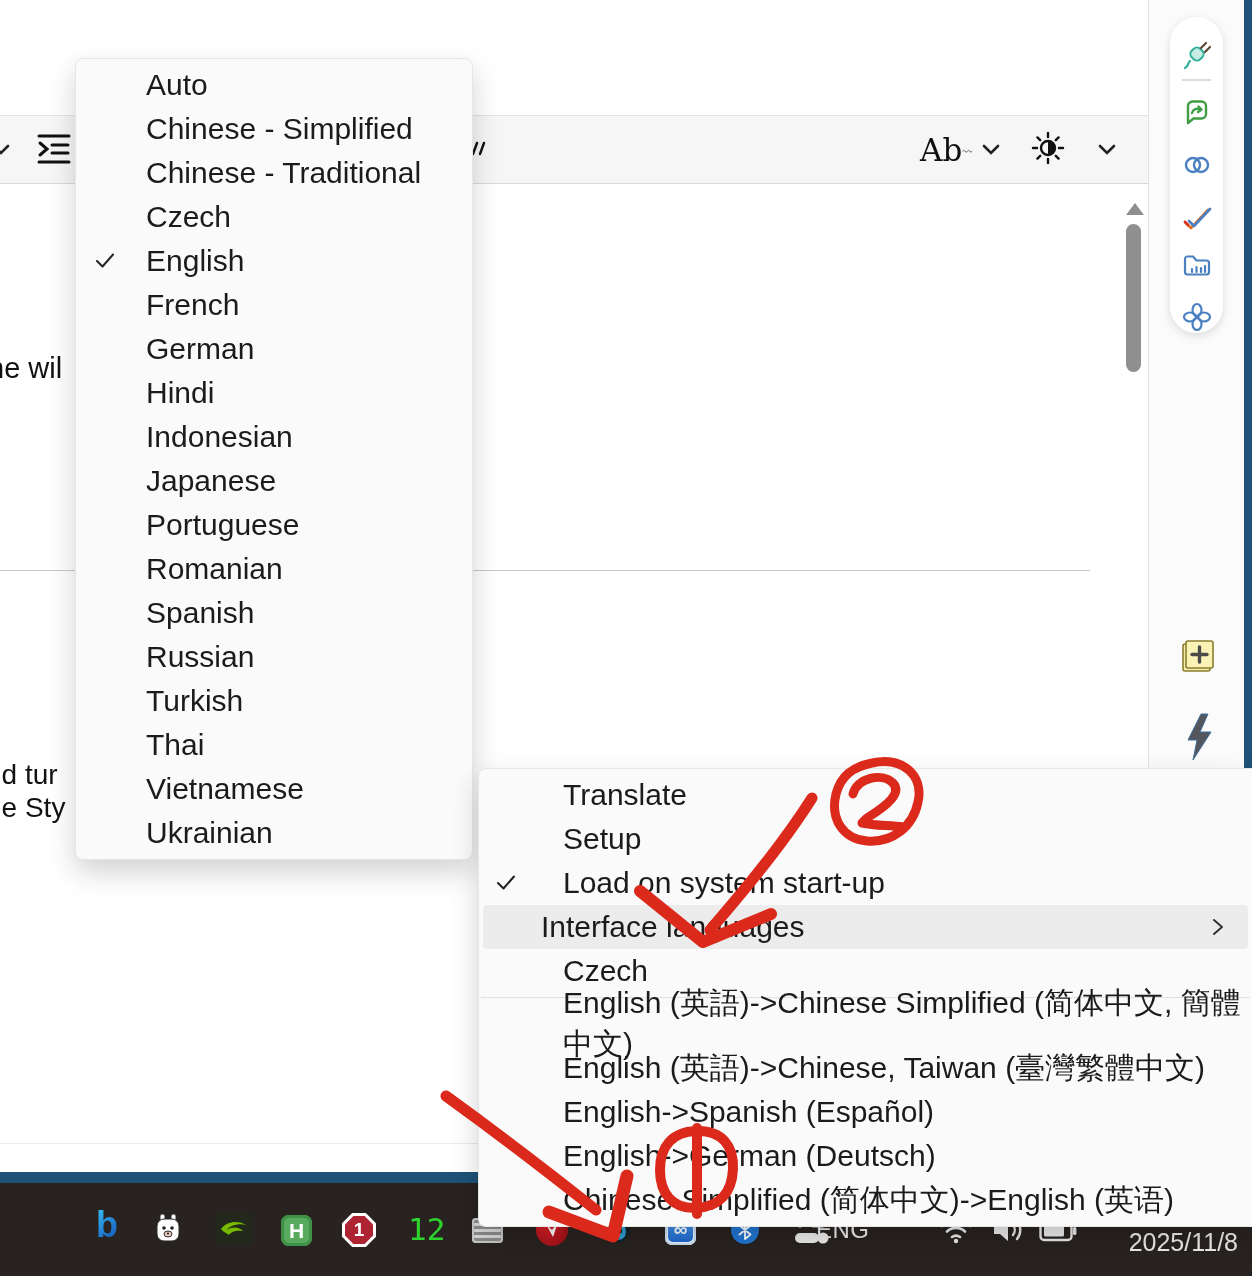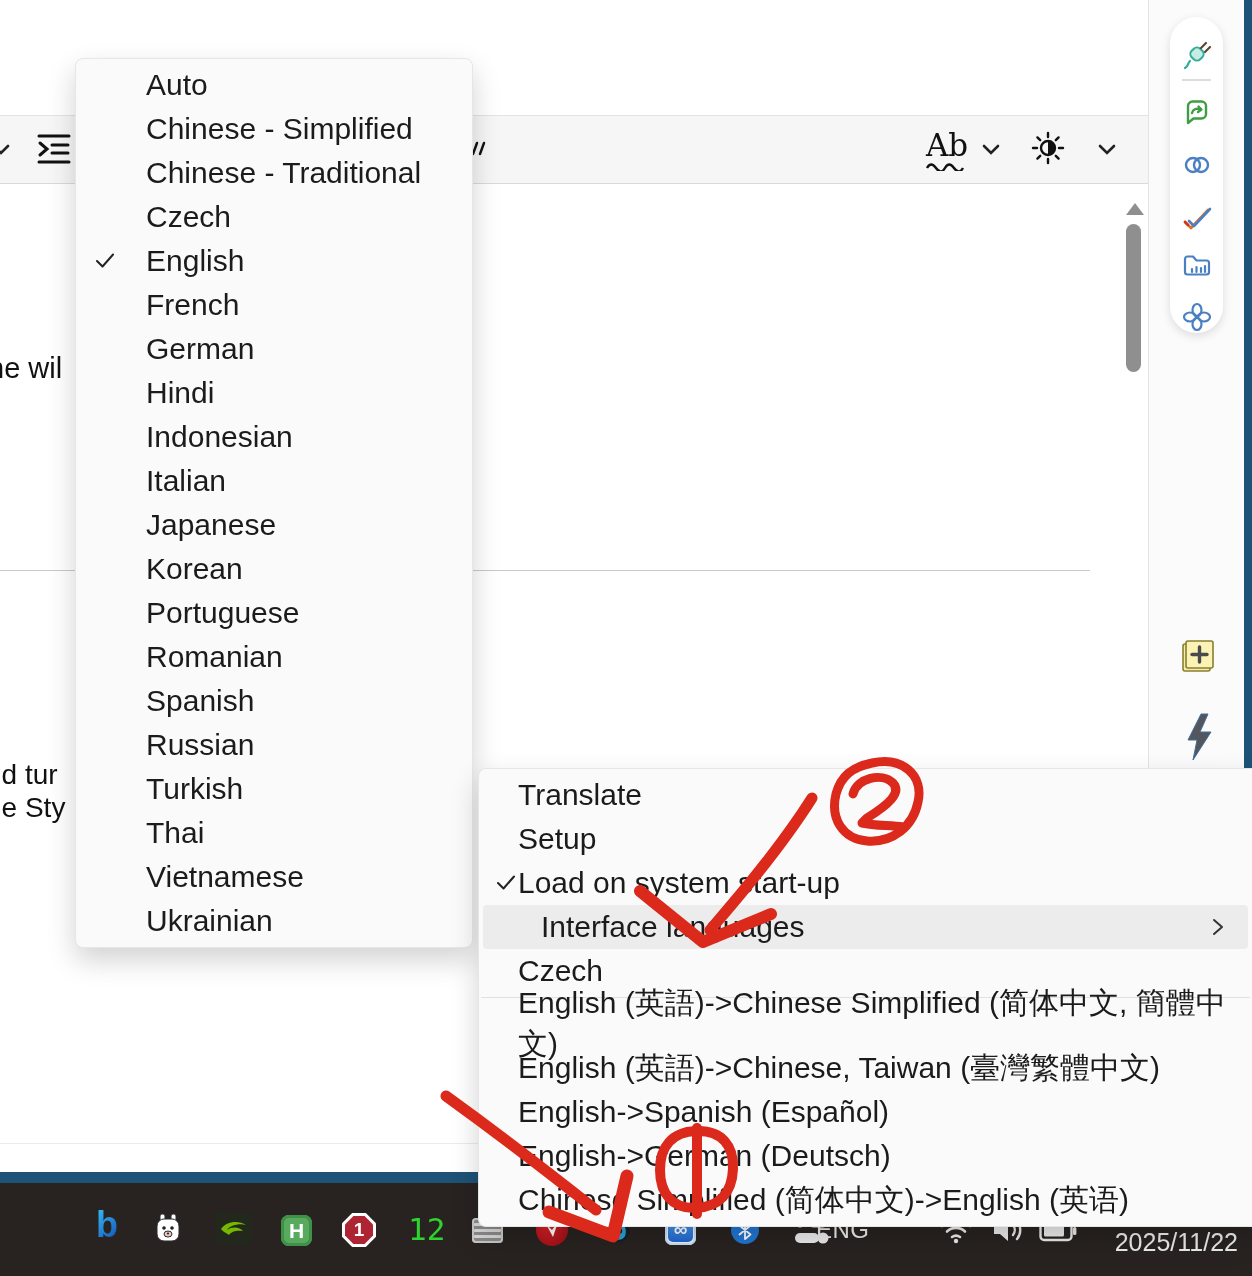--- a/index.html
+++ b/index.html
@@ -30,21 +30,21 @@
   .edge-strip{position:absolute;left:1244px;top:0;width:8px;height:1172px;background:#1e5276;}
   .edge-band{position:absolute;left:0;top:1172px;width:1252px;height:11px;background:#1e5276;}
 
   
   .menu{position:absolute;background:#fafafa;border:1px solid #e6e6e6;border-radius:8px;
     box-shadow:0 12px 28px rgba(0,0,0,.18);box-sizing:border-box;padding:4px 0;z-index:20;}
   .menu-item{height:44px;display:flex;align-items:center;font-size:30px;color:#1b1b1b;position:relative;}
   .lang-menu{left:75px;top:58px;width:398px;}
   .lang-menu .menu-item{padding-left:70px;}
   .tray-menu{left:478px;top:768px;width:774px;border-radius:8px 0 0 8px;border-right:none;z-index:22;}
-  .tray-menu .menu-item{padding-left:39px;}
+  .tray-menu .menu-item{padding-left:84px;}
   .tray-menu .menu-item.hl{background:#ececec;margin:0 4px;padding-left:58px;border-radius:4px;}
   .check{position:absolute;left:18px;top:11px;width:22px;height:22px;}
   .tray-menu .check{left:16px;}
   .sub-arrow{position:absolute;right:24px;top:13px;width:12px;height:18px;}
   .menu-sep{height:1px;background:#e1e1e1;margin:4px 2px;}
 
   
   .taskbar{position:absolute;left:0;top:1183px;width:1252px;height:93px;background:#282320;z-index:10;}
   .tray{position:absolute;display:flex;align-items:center;justify-content:center;}
   .txt-green{font-family:"DejaVu Sans Mono","Liberation Mono",monospace;font-size:31px;color:#2ed42e;}
@@ -101,21 +101,21 @@
 
       <div class="tb-item" style="left:470px;top:22px;width:16px;height:20px;">
         <svg width="16" height="20" viewBox="0 0 16 20">
             <g stroke="#111" stroke-width="2.4" stroke-linecap="round">
               <line x1="3" y1="16" x2="7" y2="5"></line>
               <line x1="10" y1="16" x2="14" y2="5"></line>
             </g>
           </svg>
       </div>
 
-      <div class="tb-item" style="left:920px;top:8px;width:54px;height:52px;flex-direction:column;">
+      <div class="tb-item" style="left:920px;top:8px;width:54px;height:52px;">
         <span class="ab-label">Ab</span>
         <svg width="44" height="8" viewBox="0 0 44 8" style="margin-top:2px;">
             <path d="M2 5 q4 -7 9 0 t9 0 t9 0 t9 0" fill="none" stroke="#111" stroke-width="2.4"></path>
           </svg>
       </div>
       <div class="tb-item" style="left:982px;top:26px;width:18px;height:14px;">
         <svg width="18" height="12" viewBox="0 0 18 12">
             <polyline points="2,3 9,10 16,3" fill="none" stroke="#222" stroke-width="2.6" stroke-linecap="round"></polyline>
           </svg>
       </div>
@@ -325,21 +325,21 @@
       </svg>
     </div>
     <div class="tray" style="left:1038px;top:35px;width:40px;height:26px;">
       <svg width="38" height="24" viewBox="0 0 38 24">
         <rect x="1.5" y="3" width="31" height="18" rx="3.5" fill="none" stroke="#ececec" stroke-width="2.4"></rect>
         <rect x="34" y="8" width="3.4" height="8" rx="1.5" fill="#ececec"></rect>
         <rect x="5" y="6.5" width="20" height="11" rx="1.5" fill="#ececec"></rect>
       </svg>
     </div>
     <div class="tray" style="left:1106px;top:44px;width:132px;height:30px;justify-content:flex-end;">
-      <span class="date">2025/11/22</span>
+      <span class="date">2025/11/8</span>
     </div>
   </div>
 
   <div class="menu lang-menu">
     <div class="menu-item">
         <span>Auto</span>
       </div>
     <div class="menu-item">
         <span>Chinese - Simplified</span>
       </div>
@@ -361,27 +361,21 @@
     <div class="menu-item">
         <span>German</span>
       </div>
     <div class="menu-item">
         <span>Hindi</span>
       </div>
     <div class="menu-item">
         <span>Indonesian</span>
       </div>
     <div class="menu-item">
-        <span>Italian</span>
-      </div>
-    <div class="menu-item">
         <span>Japanese</span>
-      </div>
-    <div class="menu-item">
-        <span>Korean</span>
       </div>
     <div class="menu-item">
         <span>Portuguese</span>
       </div>
     <div class="menu-item">
         <span>Romanian</span>
       </div>
     <div class="menu-item">
         <span>Spanish</span>
       </div>

